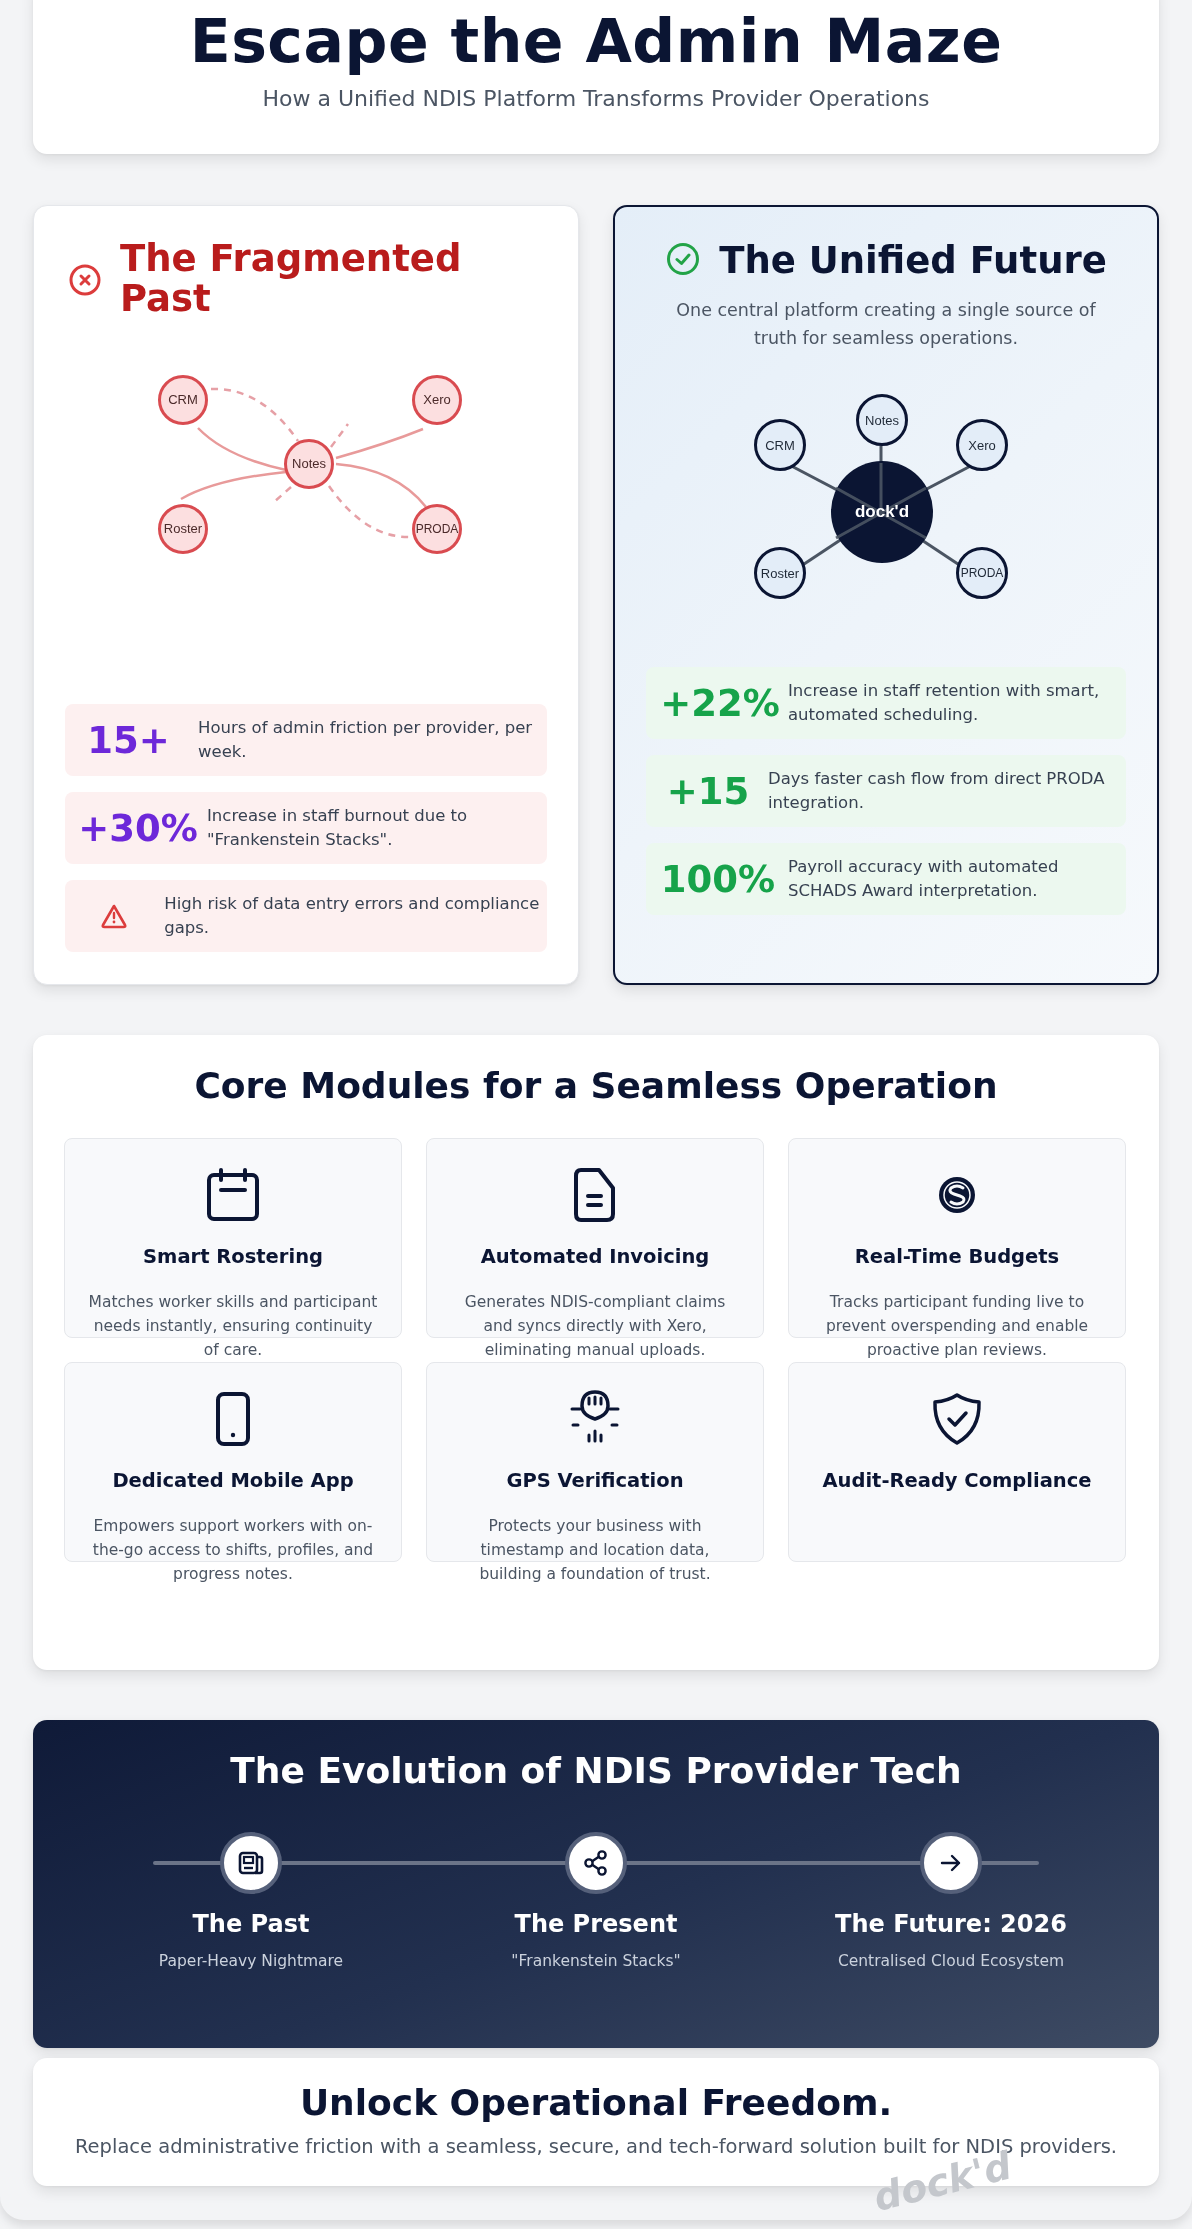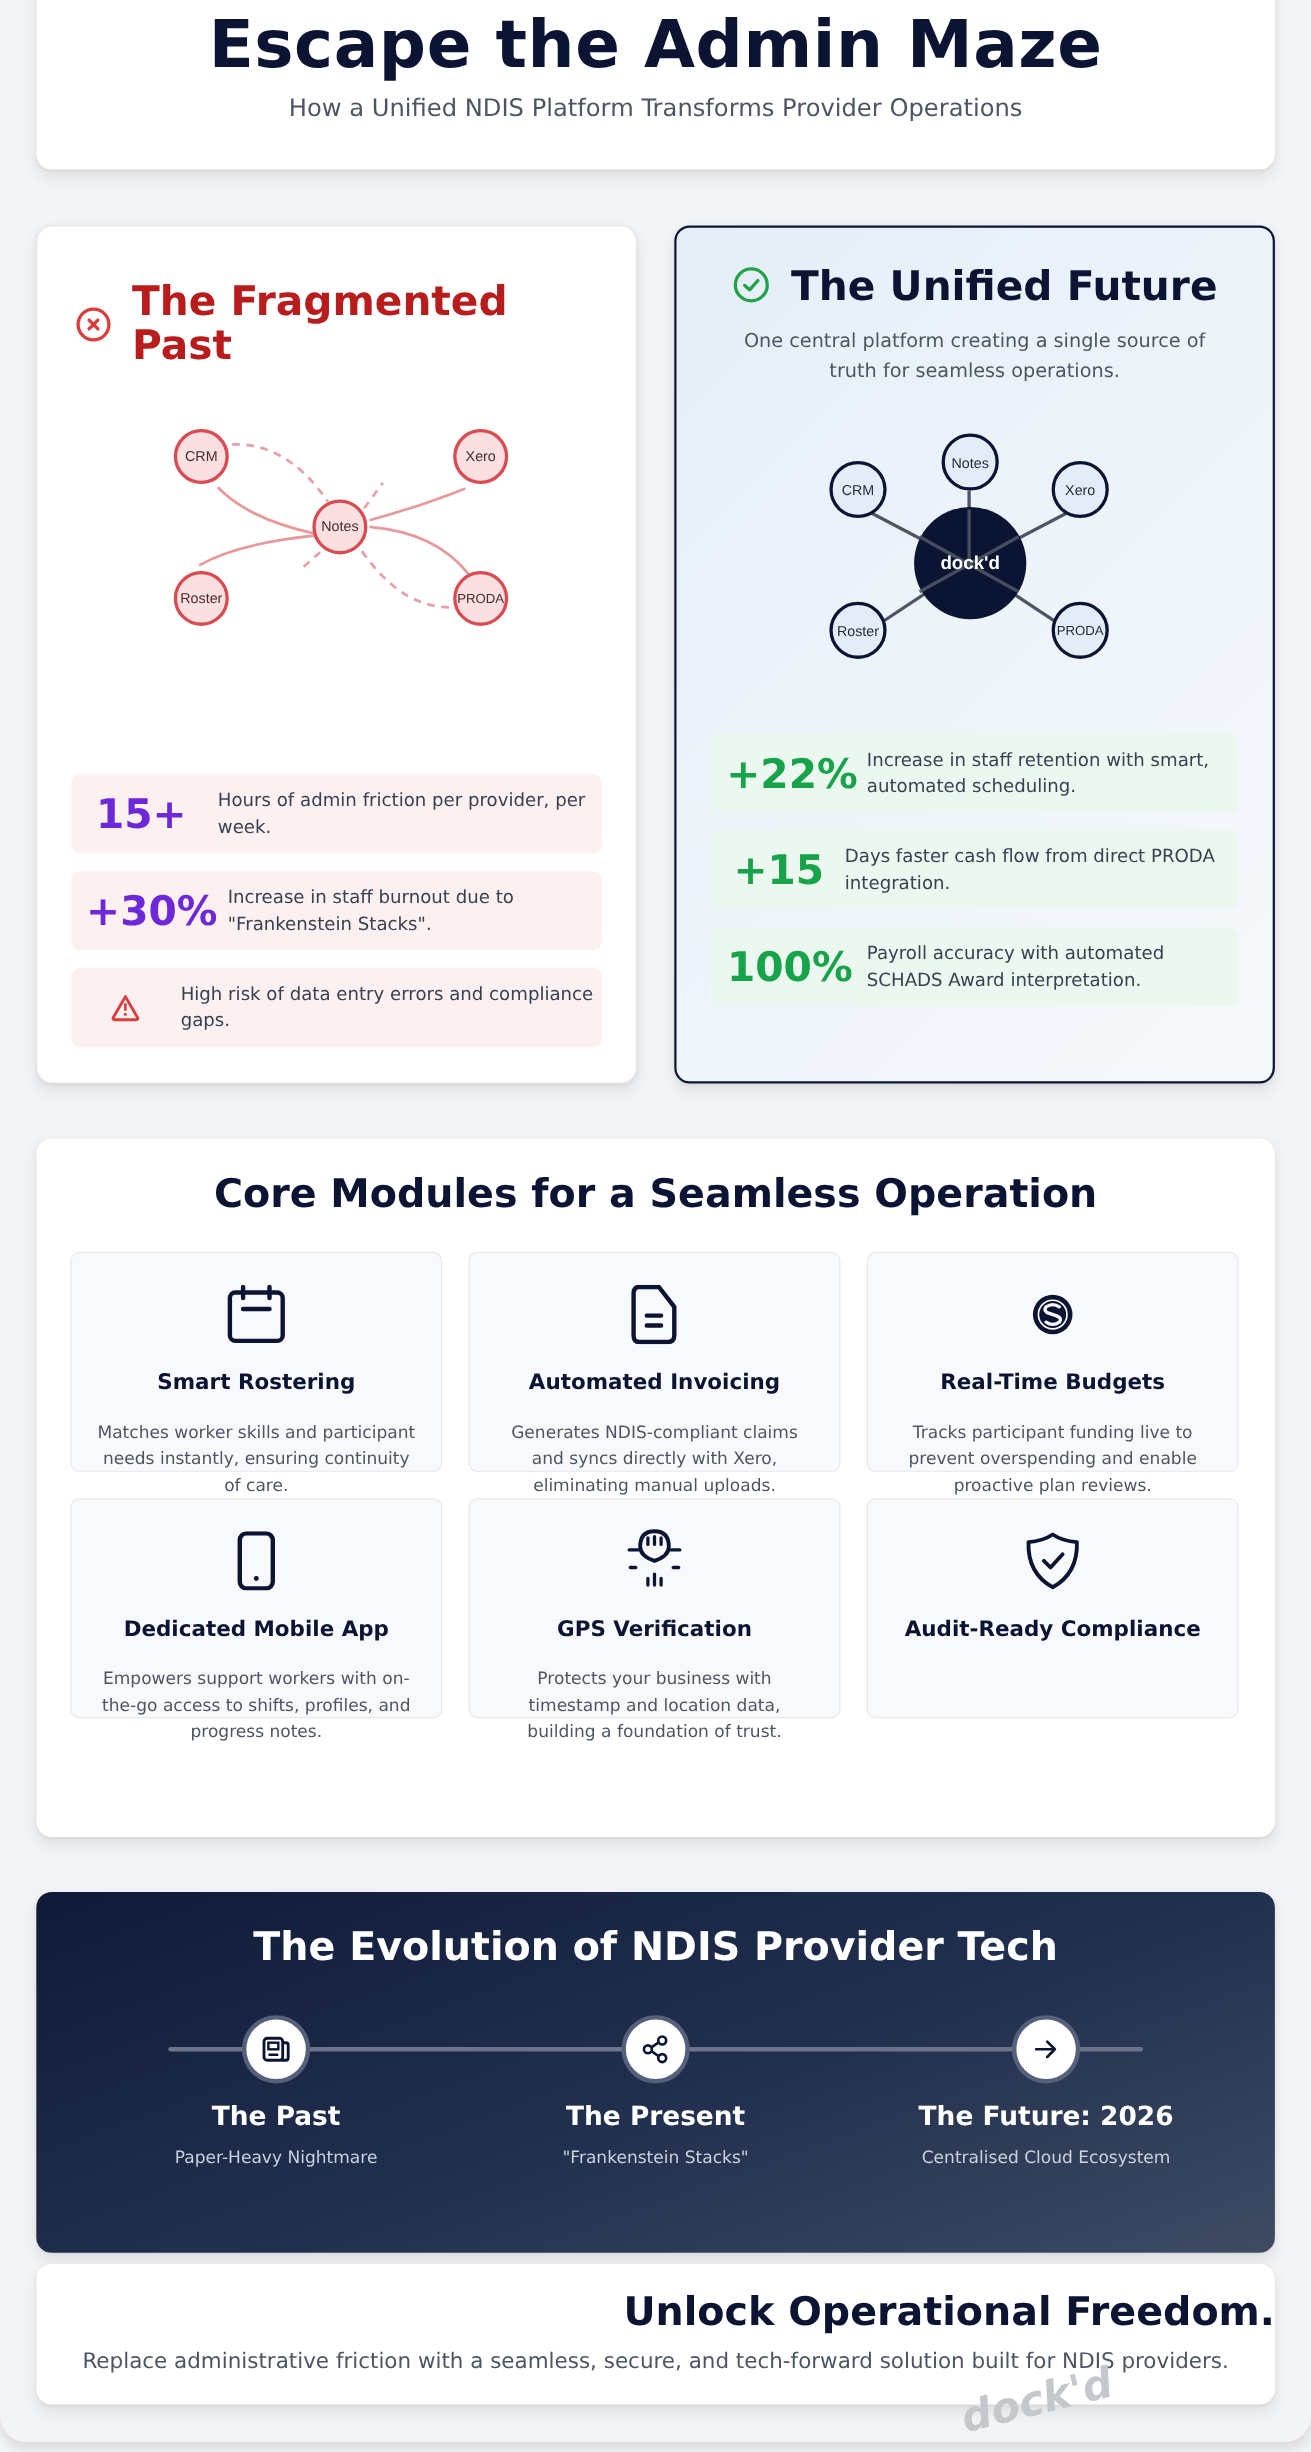--- a/index.html
+++ b/index.html
@@ -29,21 +29,21 @@
   .hero h1 { font-size: 60px; font-weight: bold; color: #0b1533; margin-top: 28px; letter-spacing: 0.5px; line-height: 1.1; }
   .hero p { font-size: 22px; color: #4b5563; margin-top: 12px; }
 
   
   .past { left: 33px; top: 205px; width: 546px; height: 780px; border: 1px solid #e5e7eb; }
   .future { left: 613px; top: 205px; width: 546px; height: 780px;
     border: 2px solid #0b1533;
     background: linear-gradient(135deg, #e4eef8 0%, #eef4fa 50%, #f6f9fc 100%);
   }
   .title-row { display: flex; align-items: flex-start; justify-content: center; gap: 18px; }
-  .past .title-row { margin-top: 48px; padding: 0 16px; justify-content: flex-start; padding-left: 34px; }
+  .past .title-row { margin-top: 33px; padding: 0 16px; justify-content: flex-start; padding-left: 34px; }
   .past .title-row h2 { font-size: 37px; color: #b91c1c; font-weight: bold; line-height: 1.08; }
   .past .title-row .ic { margin-top: 24px; }
   .future .title-row { margin-top: 32px; align-items: center; }
   .future .title-row h2 { font-size: 37px; color: #0b1533; font-weight: bold; }
   .card .sub { font-size: 17.5px; color: #4b5563; text-align: center; line-height: 28px; padding: 0 40px; }
   .past .sub { margin-top: 14px; }
   .future .sub { margin-top: 14px; }
   .diagram { position: relative; margin: 0 auto; }
   .stat-list { position: absolute; left: 31px; right: 31px; }
   .stat {
@@ -73,21 +73,21 @@
   }
   .evo h2 { text-align: center; color: #ffffff; font-size: 36px; font-weight: bold; margin-top: 30px; }
   .tl-line { position: absolute; left: 120px; width: 886px; top: 141px; height: 4px; background: #6b7488; border-radius: 2px; }
   .tl-item { position: absolute; top: 112px; width: 300px; text-align: center; }
   .tl-dot { width: 62px; height: 62px; border-radius: 50%; background: #ffffff; border: 4px solid #55607a; margin: 0 auto; display: flex; align-items: center; justify-content: center; }
   .tl-item h3 { color: #ffffff; font-size: 24px; font-weight: bold; margin-top: 16px; }
   .tl-item p { color: #cbd2dd; font-size: 15.5px; margin-top: 14px; }
 
   
   .cta { left: 33px; top: 2058px; width: 1126px; height: 128px; text-align: center; }
-  .cta h2 { font-size: 36px; font-weight: bold; color: #0b1533; margin-top: 24px; text-align: right; }
+  .cta h2 { font-size: 36px; font-weight: bold; color: #0b1533; margin-top: 24px; }
   .cta p { font-size: 19.5px; color: #4b5563; margin-top: 12px; }
 
   .watermark { position: absolute; left: 880px; top: 2176px; font-size: 38px; font-weight: bold; font-style: italic; color: #c4c7cc; transform: rotate(-14deg); transform-origin: left bottom; }
 </style>
 </head>
 <body>
 
 <div class="outer"></div>
 
 <section class="card hero">

